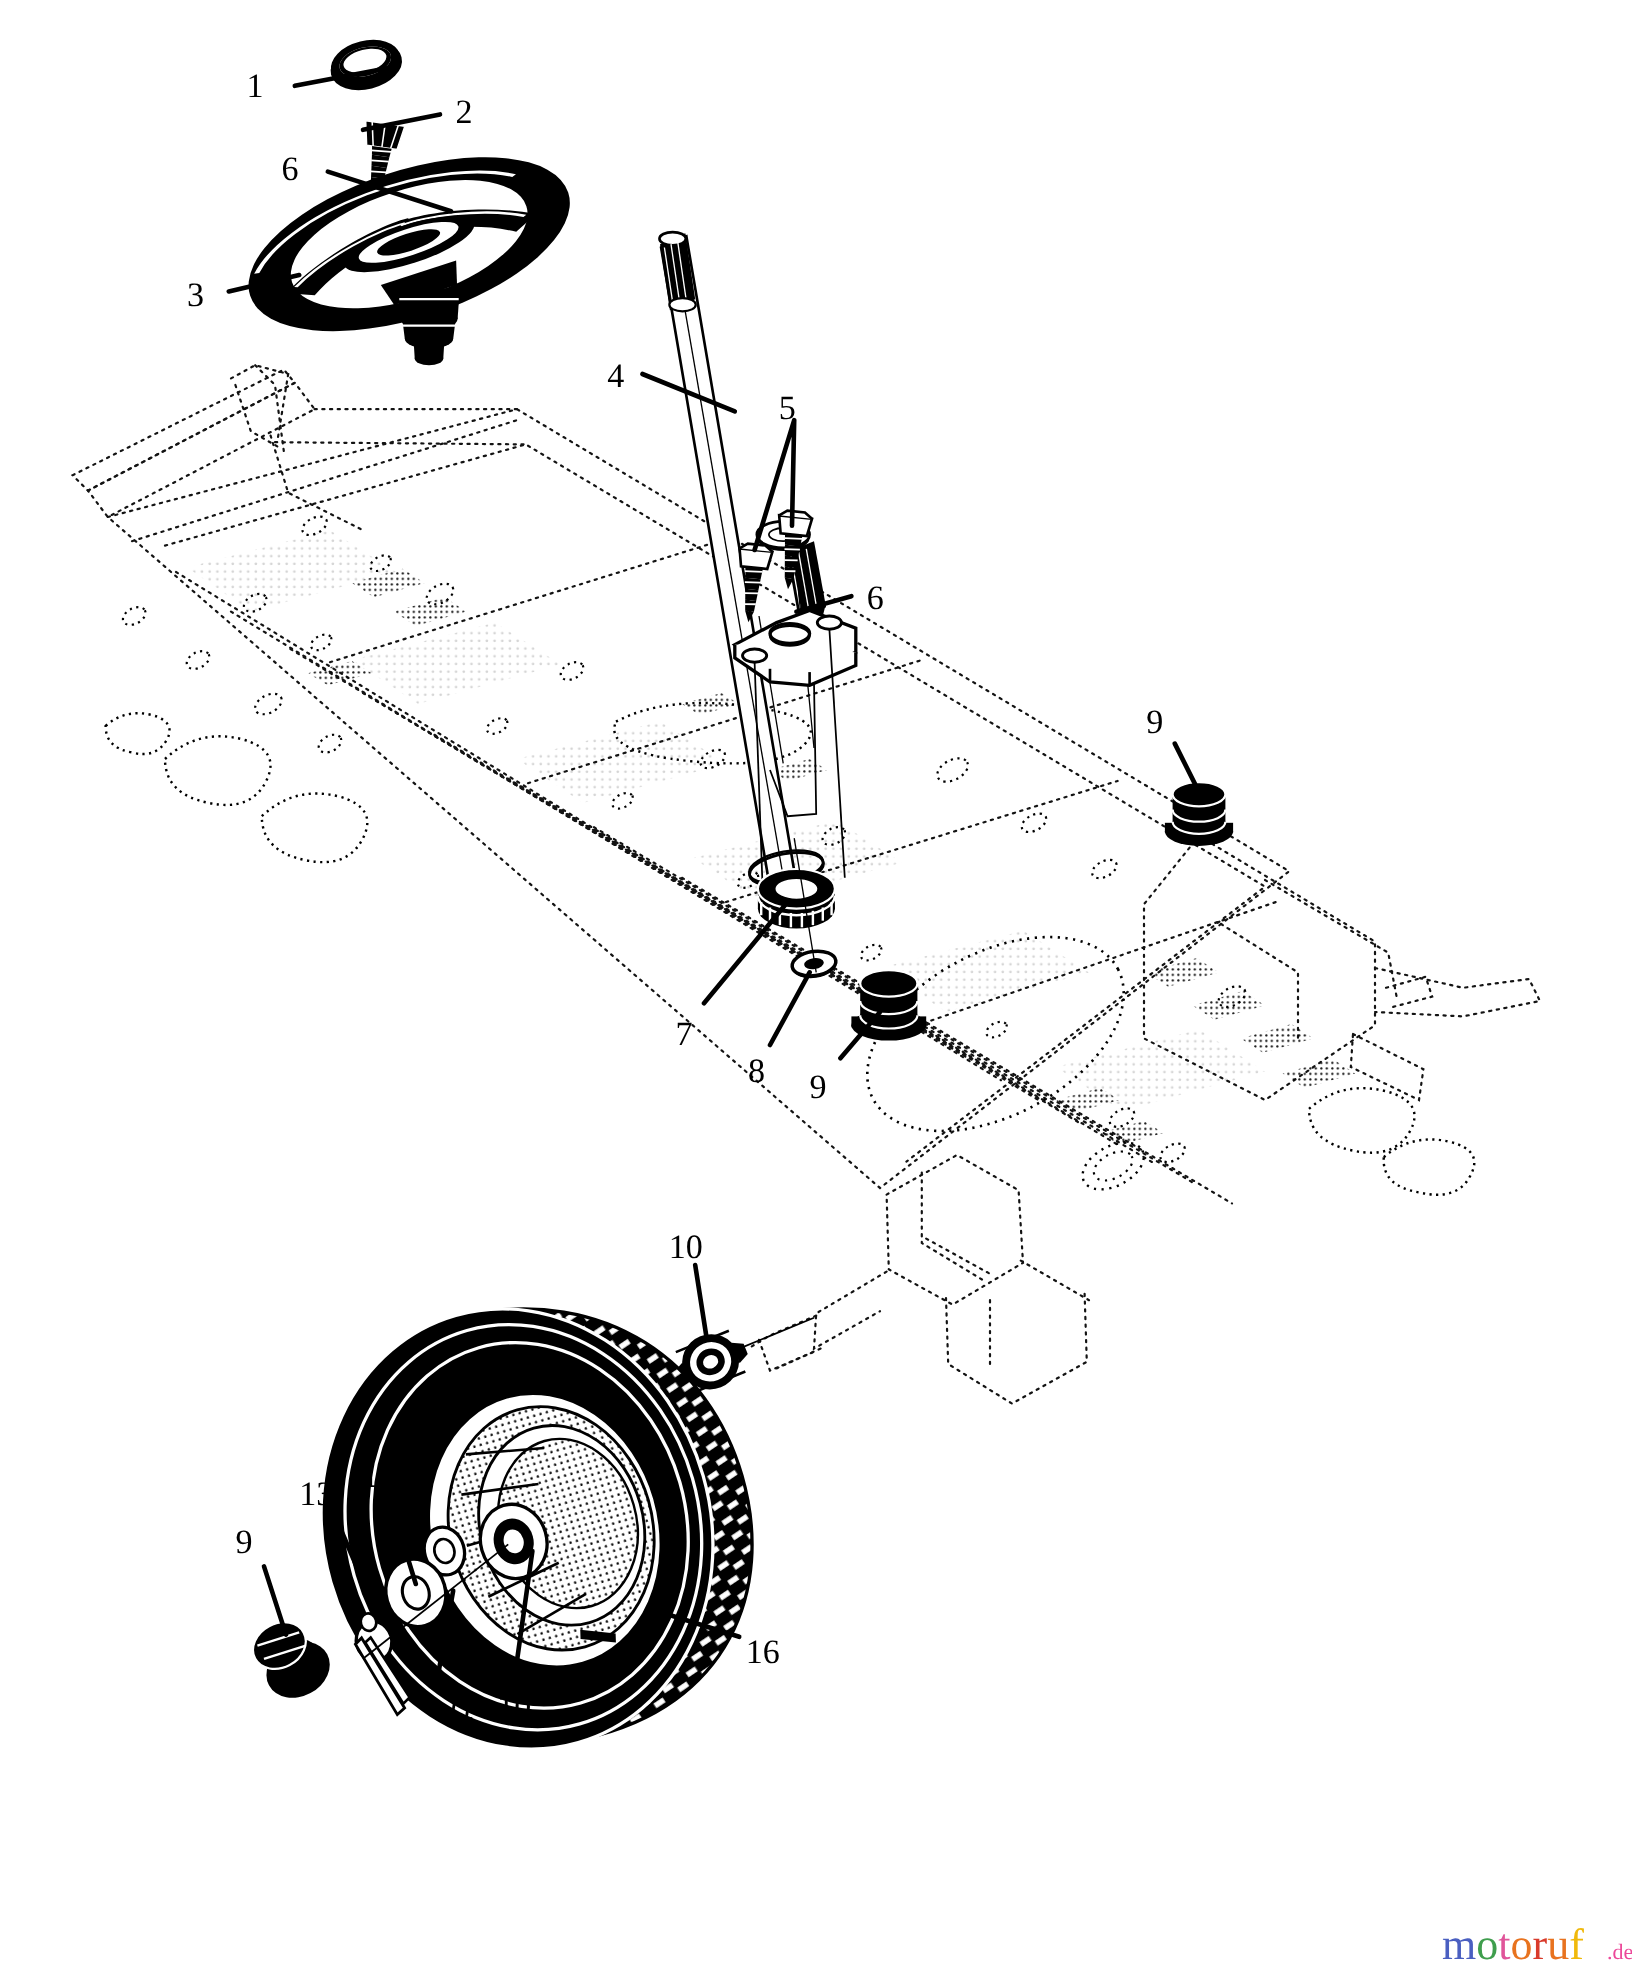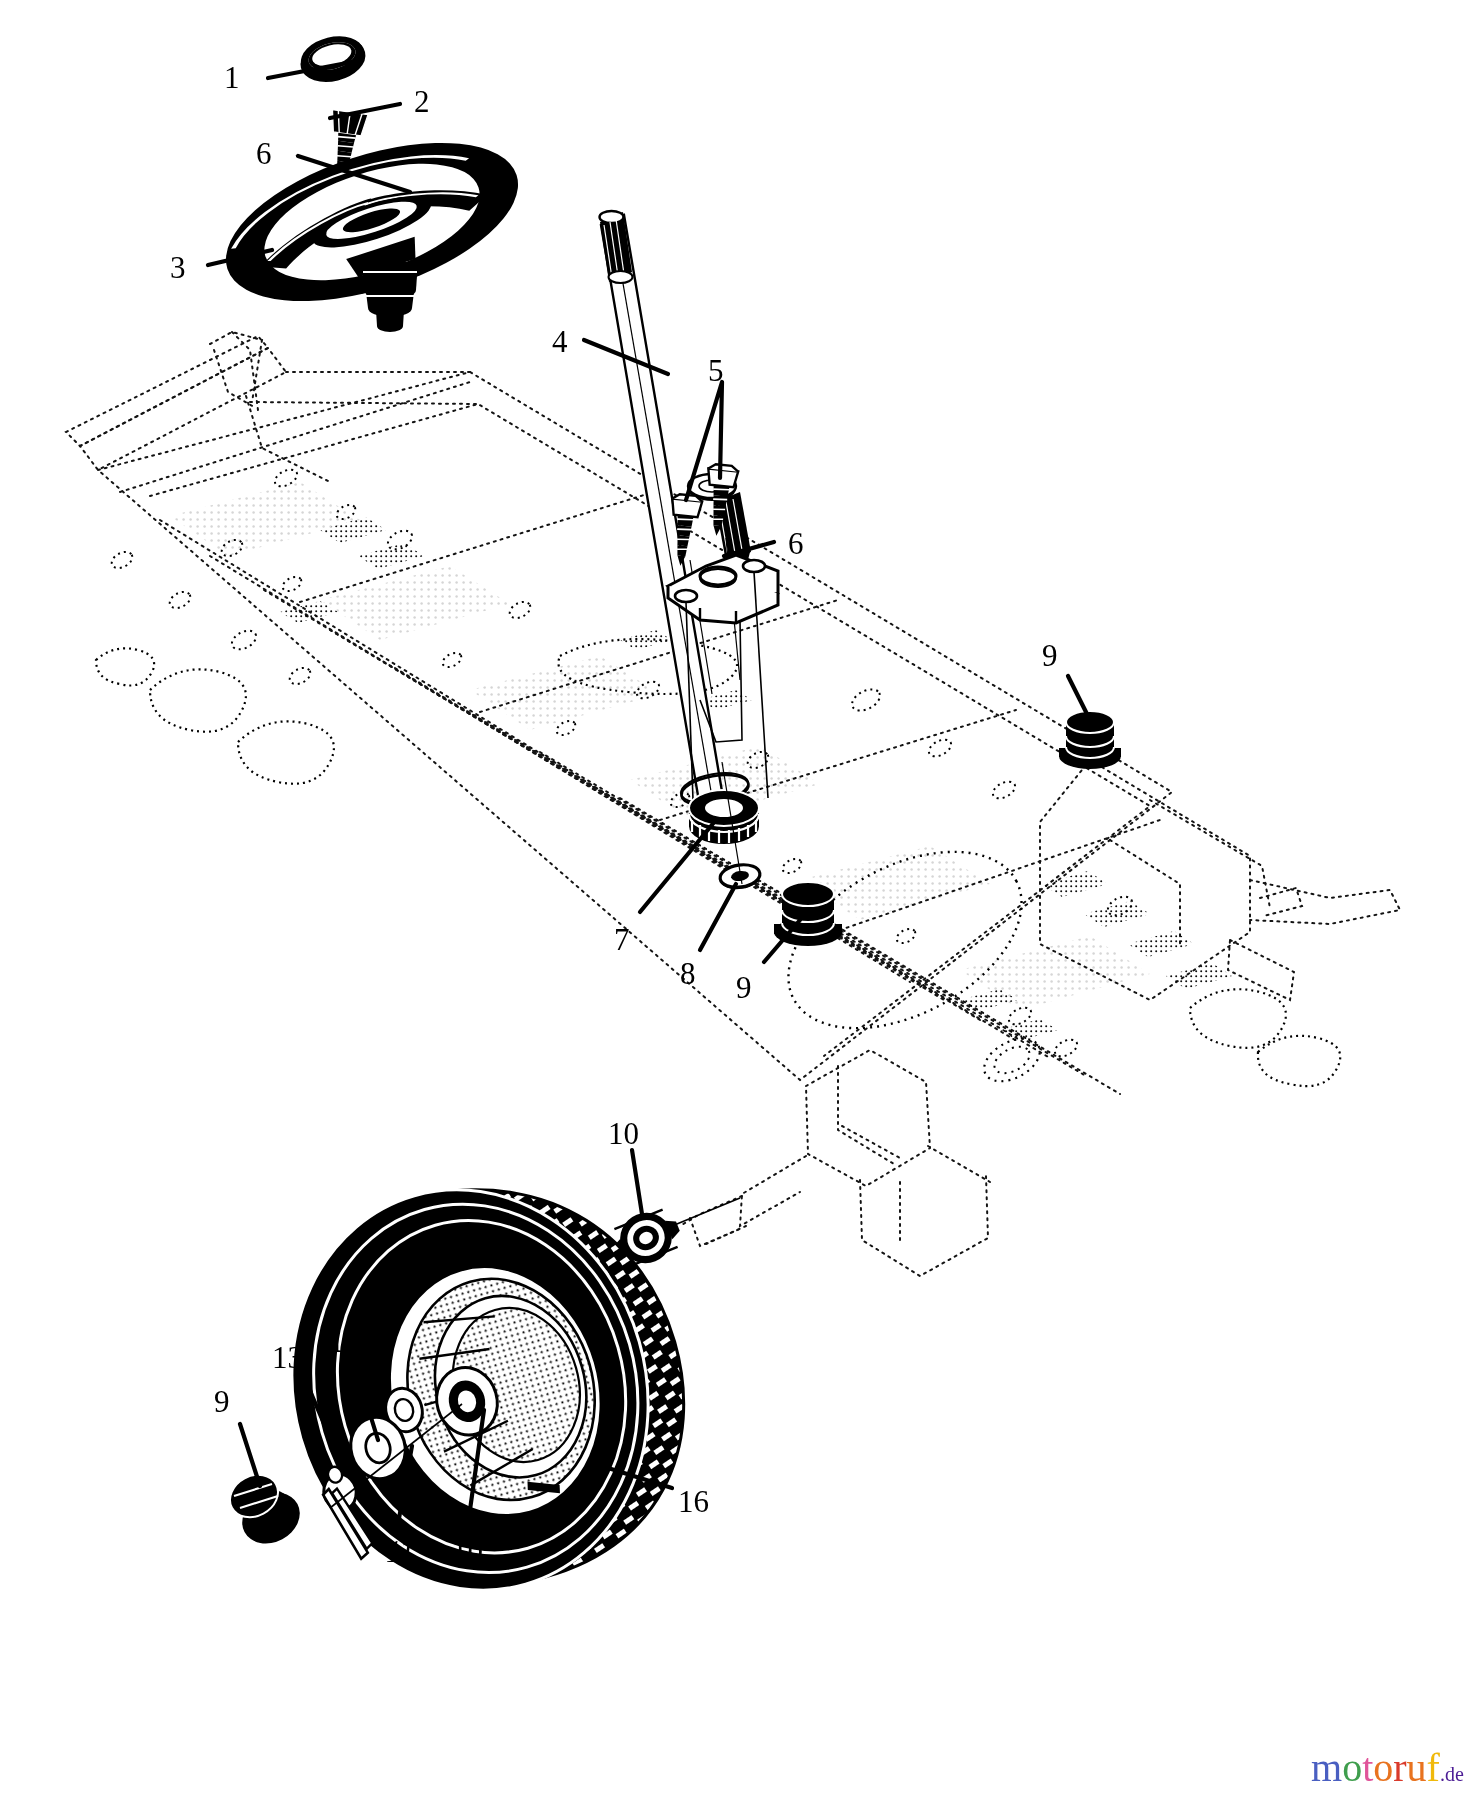--- a/index.html
+++ b/index.html
@@ -13,21 +13,21 @@
       font-size:31px;color:#000;line-height:1;white-space:nowrap;
       letter-spacing:0px;
   }
   #watermark{
       position:absolute;left:1311px;top:1748px;
       font-family:"Liberation Serif", serif;
       font-size:40px;line-height:1;white-space:nowrap;
       user-select:none;
   }
   #watermark .c{font-weight:400;}
-  #watermark .suffix{font-size:20px;color:#4c1d95;vertical-align:baseline;}
+  #watermark .suffix{font-size:20px;color:#ec4899;vertical-align:baseline;margin-left:21px;}
   .thin{stroke:#000;stroke-width:1.6;fill:none;}
   .thinner{stroke:#000;stroke-width:1.2;fill:none;}
   .lead{stroke:#000;stroke-width:4.2;fill:none;stroke-linecap:round;}
   .blk{fill:#000;}
 </style>
 </head>
 <body>
 
 <div id="stage">
 
@@ -535,21 +535,21 @@
   <div class="callout-num" style="left:708px;  top:355px;">5</div>
   <div class="callout-num" style="left:788px;  top:528px;">6</div>
   <div class="callout-num" style="left:614px;  top:924px;">7</div>
   <div class="callout-num" style="left:680px;  top:958px;">8</div>
   <div class="callout-num" style="left:736px;  top:972px;">9</div>
   <div class="callout-num" style="left:1042px; top:640px;">9</div>
   <div class="callout-num" style="left:608px;  top:1118px;">10</div>
   <div class="callout-num" style="left:272px;  top:1342px;font-family:Liberation Serif, serif;">13</div>
   <div class="callout-num" style="left:328px;  top:1326px;font-weight:bold;">12</div>
   <div class="callout-num" style="left:214px;  top:1386px;">9</div>
-  <div class="callout-num" style="left:386px;  top:1536px;font-style:italic;">11</div>
+  <div class="callout-num" style="left:404px;  top:1536px;font-style:italic;">11</div>
   <div class="callout-num" style="left:452px;  top:1536px;">10</div>
   <div class="callout-num" style="left:678px;  top:1486px;">16</div>
 
   <div id="watermark">
     <span class="c" style="color:#4a5fc1">m</span><span class="c" style="color:#3f9e4d">o</span><span class="c" style="color:#e0559a">t</span><span class="c" style="color:#e8731f">o</span><span class="c" style="color:#d93a2b">r</span><span class="c" style="color:#e8731f">u</span><span class="c" style="color:#f0b90b">f</span><span class="suffix">.de</span>
   </div>
 
 </div>
 
 </body></html>

